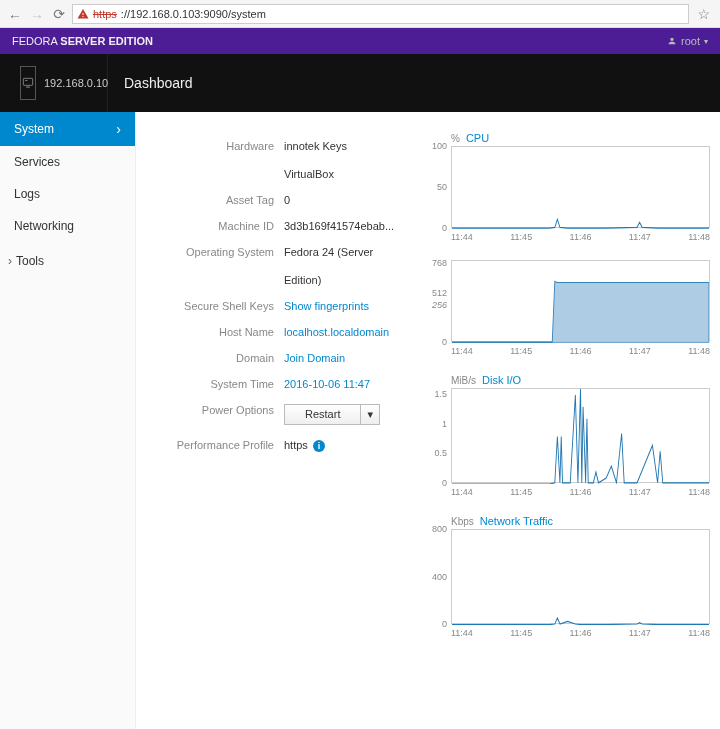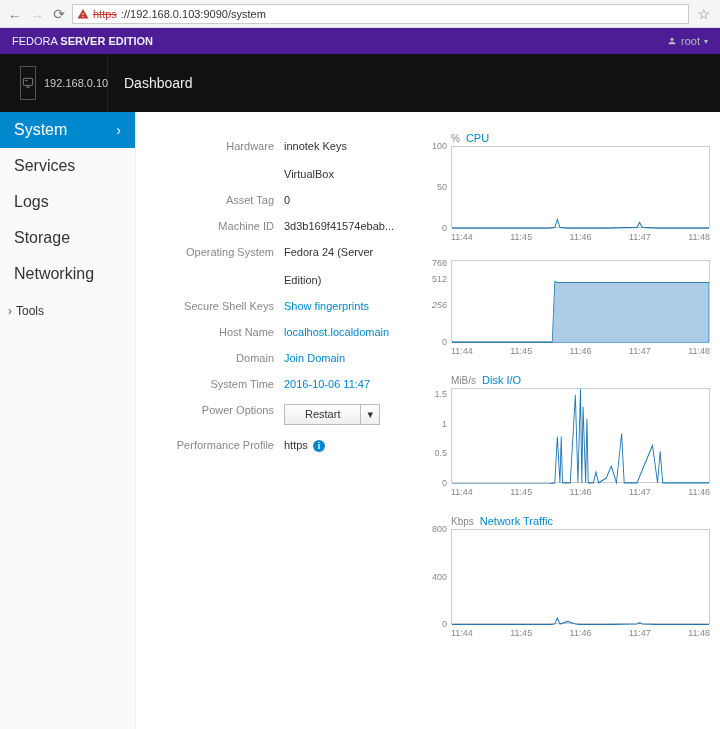--- a/index.html
+++ b/index.html
@@ -26,21 +26,21 @@
   .host-box { width:108px; background:#111; border-right:1px solid #222; display:flex; align-items:center; gap:8px; padding:0 20px; color:#ccc; font-size:11px; }
   .host-box .hicon { width:28px; height:34px; border:1px solid #555; display:flex; align-items:center; justify-content:center; }
   .host-box .hicon svg { width:14px; height:14px; fill:#888; }
   .section-title { flex:1; background:#111; display:flex; align-items:center; color:#eee; font-size:14px; padding-left:16px; }
   
   
   .layout { display:flex; }
   .sidebar { width:136px; background:#fafafa; border-right:1px solid #eee; min-height:640px; }
   .content { flex:1; padding:20px 10px 10px 10px; }
   
-  .nav-item { padding:9px 14px; font-size:16px; color:#333; cursor:pointer; display:flex; align-items:center; justify-content:space-between; }
+  .nav-item { padding:9px 14px; font-size:12px; color:#333; cursor:pointer; display:flex; align-items:center; justify-content:space-between; }
   .nav-item.active { background:#0088ce; color:#fff; }
   .nav-item.active::after { content:"›"; font-size:14px; }
   .nav-group { padding:12px 8px 6px 8px; color:#333; font-size:12px; display:flex; align-items:center; gap:4px; cursor:pointer; }
   .nav-group::before { content:"›"; color:#666; }
   
   
   .content-row { display:flex; gap:10px; }
   .info-col { width:295px; }
   .chart-col { flex:1; }
   
@@ -113,21 +113,20 @@
   </div>
   <div class="section-title">Dashboard</div>
 </div>
 
 <div class="layout">
   <div class="sidebar">
     <div id="nav-items">
         <div class="nav-item active">System</div>
         <div class="nav-item">Services</div>
         <div class="nav-item">Logs</div>
-        <div class="nav-item">Storage</div>
         <div class="nav-item">Networking</div>
       </div>
     <div class="nav-group">
       <span>Tools</span>
     </div>
   </div>
 
   <div class="content">
     <div class="content-row">
 
@@ -216,21 +215,21 @@
                 <span>11:47</span>
                 <span>11:48</span>
               </div>
             </div>
           </div>
           <div class="chart">
             <div class="plot-wrap" style="margin-left: 0px;">
               <div class="yaxis" style="height: 82px;">
                 <span class="ytick" style="top: 82px;">0</span>
                 <span class="ytick" style="top: 45px; font-style: italic;">256</span>
-                <span class="ytick" style="top: 19px;">512</span>
+                <span class="ytick" style="top: 33px;">512</span>
                 <span class="ytick" style="top: 3.28px;">768</span>
               </div>
               <div class="plot-box" style="height: 82px;">
                 <svg class="plot" viewBox="0 0 340 82" preserveAspectRatio="none" style="height: 82px;">
                   <path d="M 0.0 81.2 L 132.6 81.2 L 136.0 20.5 L 139.4 21.5 L 340.0 21.5 L 340 82 L 0 82 Z" class="area"></path>
                 </svg>
               </div>
               <div class="xaxis">
                 <span>11:44</span>
                 <span>11:45</span>

